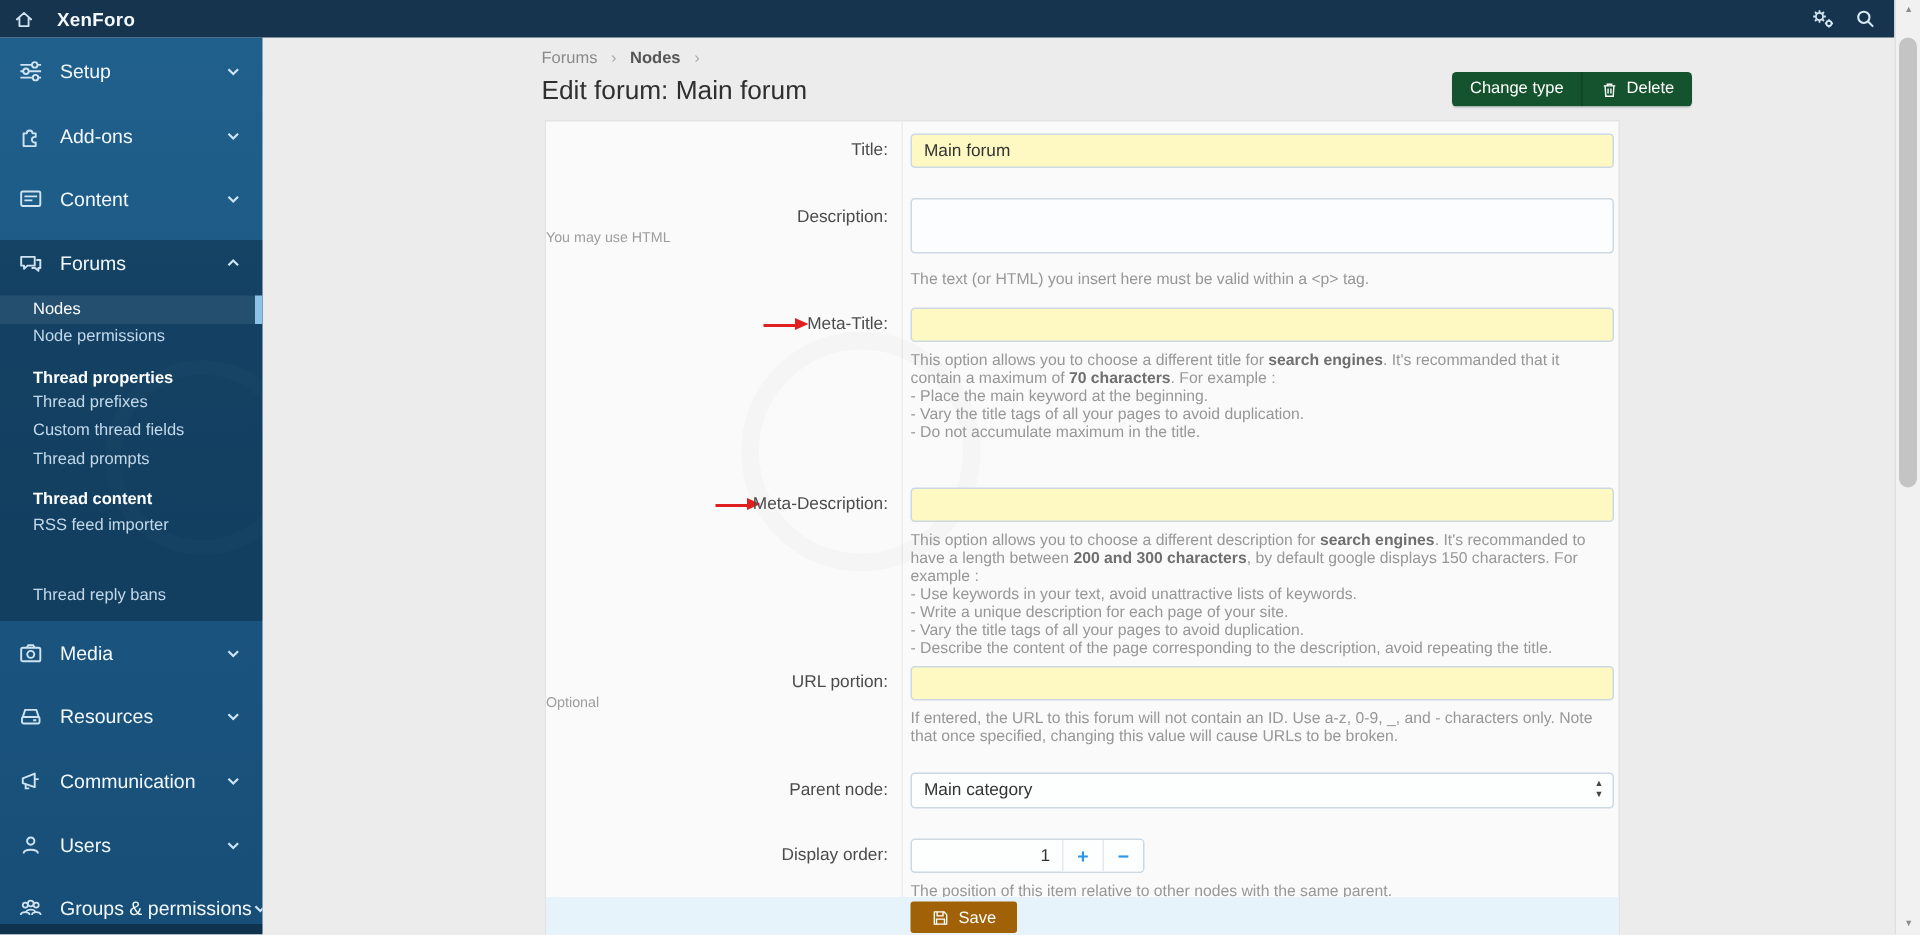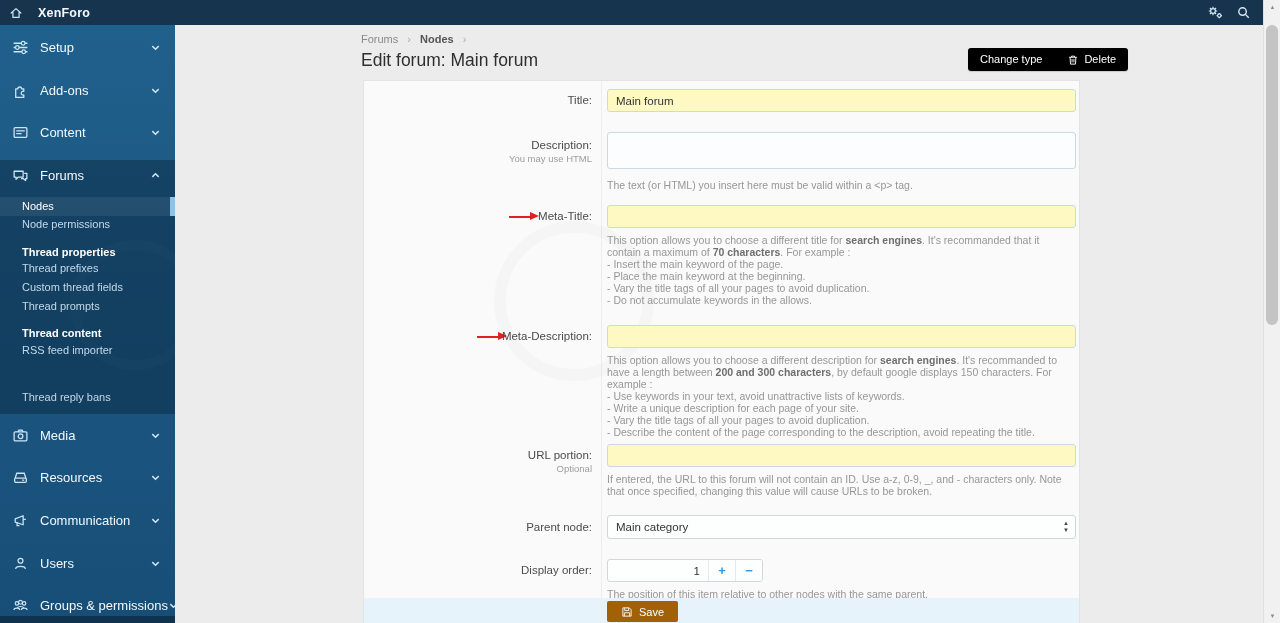--- a/index.html
+++ b/index.html
@@ -36,29 +36,29 @@
   .wm-circle { position:absolute; border-radius:50%; pointer-events:none; }
 
   
   .main { position:absolute; left:175px; top:25px; width:1088px; height:598px; background:#ececec; }
   .breadcrumb { position:absolute; left:186px; top:8px; font-size:11px; color:#8a8a8a; }
   .breadcrumb .crumb { cursor:pointer; }
   .breadcrumb .sep { margin:0 6px; color:#aaa; }
   .breadcrumb .current { color:#555; font-weight:bold; }
   .page-title { position:absolute; left:186px; top:25px; font-size:17.5px; color:#2f2f2f; }
   .header-buttons { position:absolute; left:793px; top:23px; display:flex; height:23px; border-radius:3px; overflow:hidden; box-shadow:0 1px 1px rgba(0,0,0,.15); }
-  .hbtn { background:#000000; color:#fff; font-size:11px; line-height:23px; padding:0 12px; cursor:pointer; display:flex; align-items:center; gap:5px; }
+  .hbtn { background:#14532d; color:#fff; font-size:11px; line-height:23px; padding:0 12px; cursor:pointer; display:flex; align-items:center; gap:5px; }
   .hbtn + .hbtn { border-left:1px solid rgba(0,0,0,.18); }
 
   
   .card { position:absolute; left:188px; top:55px; width:717px; height:543px; background:#fafafa; border:1px solid #e3e3e3; border-bottom:none; }
   .col-divider { position:absolute; left:237px; top:0; height:517px; border-left:1px solid #ededed; }
   .row { position:absolute; left:0; width:715px; }
   .lbl { position:absolute; left:0; width:228px; text-align:right; font-size:11.5px; color:#4b4b4b; }
-  .lbl-note { position:absolute; left:0; width:228px; text-align:right; font-size:9.5px; color:#9d9d9d; }
+  .lbl-note { position:absolute; left:0; width:228px; text-align:left; font-size:9.5px; color:#9d9d9d; }
   .field { position:absolute; left:243px; width:469px; }
   .tin { width:469px; height:23px; border:1px solid #ccd8e2; border-radius:3px; background:#fef9c3; font-size:11.5px; color:#333; padding:0 8px; font-family:"Liberation Sans",sans-serif; outline:none; }
   textarea.tin { height:37px; resize:none; padding-top:5px; background:#fbfdfe; }
   .hint { font-size:10.5px; color:#979797; line-height:12px; margin-top:6px; width:469px; }
   .hint b { color:#6f6f6f;margin-top:40px; }
   .tip { font-size:10.5px; color:#979797; line-height:12px; width:469px; }
   .selectbox { position:relative; width:469px; height:24px; border:1px solid #ccd8e2; border-radius:3px; background:#fdfefe; font-size:11.5px; color:#333; line-height:22px; padding:0 8px; cursor:pointer; }
   .selectbox .sel-arrows { position:absolute; right:6px; top:4px; font-size:6px; line-height:7px; color:#444; text-align:center; }
   .stepper { display:flex; height:23px; border:1px solid #ccd8e2; border-radius:3px; background:#fdfefe; width:156px; overflow:hidden; }
   .stepper .num { width:100px; height:21px; border:none; outline:none; text-align:right; font-size:11.5px; color:#333; padding-right:8px; background:transparent; font-family:"Liberation Sans",sans-serif; }
@@ -303,24 +303,23 @@
 
       <div class="row" style="top:124px">
         <div class="red-arrow" style="left:145px;top:7px">
             <span class="shaft"></span>
             <span class="head"></span>
           </div>
         <div class="lbl" style="top:5px">Meta-Title:</div>
         <div class="field">
           <input class="tin" type="text" value="" style="">
           <div class="hint"><span>This option allows you to choose a different title for </span><b>search engines</b><span>. It's recommanded that it contain a maximum of </span><b>70 characters</b><span>. For example :</span></div>
-          <div class="tip">- Insert the main keyword of the page.</div>
           <div class="tip">- Place the main keyword at the beginning.</div>
           <div class="tip">- Vary the title tags of all your pages to avoid duplication.</div>
-          <div class="tip">- Do not accumulate keywords in the allows.</div>
+          <div class="tip">- Do not accumulate maximum in the title.</div>
         </div>
       </div>
 
       <div class="row" style="top:244px">
         <div class="red-arrow" style="left:113px;top:7px">
             <span class="shaft"></span>
             <span class="head"></span>
           </div>
         <div class="lbl" style="top:5px">Meta-Description:</div>
         <div class="field">

